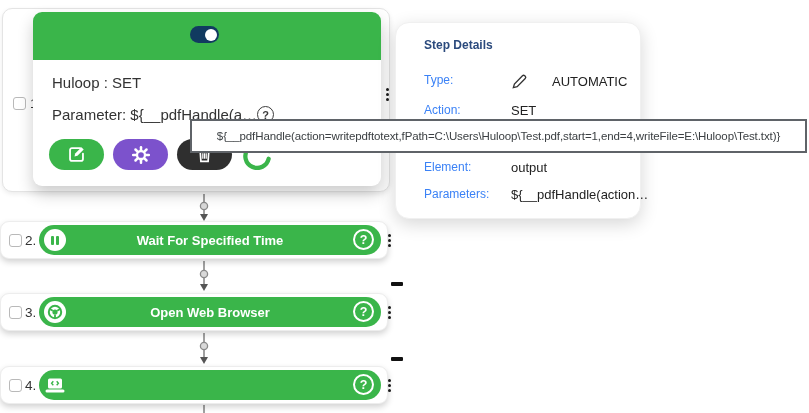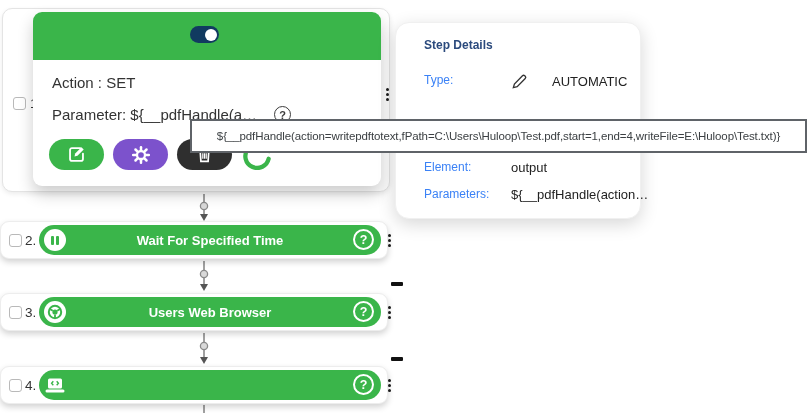--- a/index.html
+++ b/index.html
@@ -15,21 +15,21 @@
                  background:#fff; z-index:4;
                  box-shadow:0 8px 16px rgba(0,0,0,.20); }
   .card1-header { position:absolute; left:0; top:0; width:100%; height:48px;
                   background:#3ab54a; border-radius:9px 9px 0 0; }
   .toggle { position:absolute; left:157px; top:14px; width:29px; height:17px;
             background:#113a60; border-radius:9px; cursor:pointer; }
   .toggle-knob { position:absolute; right:2.5px; top:2.5px; width:12px; height:12px;
                  background:#fff; border-radius:50%; }
   .card1-line1 { position:absolute; left:19px; top:62px; font-size:15px; color:#333; }
   .card1-line2 { position:absolute; left:19px; top:94px; font-size:15px; color:#333;
-                 display:flex; align-items:flex-start; gap:17px; }
+                 display:flex; align-items:flex-start; gap:0; }
   .qmark-dark { display:inline-flex; align-items:center; justify-content:center;
                 width:17px; height:17px; border:1.6px solid #3c3c3c; border-radius:50%;
                 font-size:11px; font-weight:bold; color:#3c3c3c; cursor:pointer; }
   .btn-row { position:absolute; left:16px; top:127px; display:flex; align-items:center; gap:9px; }
   .pill { width:55px; height:31px; border:none; border-radius:16px; cursor:pointer;
           display:flex; align-items:center; justify-content:center; }
   .green-btn { background:#3ab54a; }
   .purple-btn { background:#7c52cc; }
   .dark-btn { background:#2f2f2f; }
   .redo-wrap { width:30px; height:30px; cursor:pointer; }
@@ -94,21 +94,21 @@
   <span class="checkbox abs card1-check"></span>
   <span class="stepnum card1-num">1.</span>
 </div>
 
 <div class="abs card1-inner">
   <div class="card1-header">
     <div class="toggle">
       <div class="toggle-knob"></div>
     </div>
   </div>
-  <div class="card1-line1">Action : SET</div>
+  <div class="card1-line1">Huloop : SET</div>
   <div class="card1-line2">
     <span>Parameter: ${__pdfHandle(a…</span>
     <span class="qmark-dark">?</span>
   </div>
   <div class="btn-row">
     <button class="pill green-btn">
       <svg width="19" height="19" viewBox="0 0 20 20">
         <path d="M14 3.2 H5.2 a2 2 0 0 0 -2 2 v9.6 a2 2 0 0 0 2 2 h9.6 a2 2 0 0 0 2 -2 V9" fill="none" stroke="#fff" stroke-width="1.9" stroke-linecap="round"></path>
         <path d="M15.2 2.4 l2.4 2.4 L11 11.4 l-3.1 .7 .7 -3.1 z" fill="#fff"></path>
       </svg>
@@ -200,21 +200,21 @@
       <svg width="16" height="16" viewBox="0 0 16 16">
         <circle cx="8" cy="8" r="6.2" fill="none" stroke="#3ab54a" stroke-width="2"></circle>
         <circle cx="8" cy="8" r="2.6" fill="#3ab54a"></circle>
         <g stroke="#3ab54a" stroke-width="1.8">
           <line x1="8" y1="10.6" x2="8" y2="14"></line>
           <line x1="5.8" y1="6.7" x2="2.7" y2="4.9"></line>
           <line x1="10.2" y1="6.7" x2="13.3" y2="4.9"></line>
         </g>
       </svg>
     </span>
-    <span class="bar-label">Users Web Browser</span>
+    <span class="bar-label">Open Web Browser</span>
     <span class="bar-help">?</span>
   </div>
   <div class="dots row-dots">
       <i></i>
       <i></i>
       <i></i>
     </div>
 </div>
 
 <div class="abs step-row" style="top:366px;">
@@ -244,20 +244,24 @@
   <div class="panel-title">Step Details</div>
   <div class="prow" style="top:50px;">
     <span class="plabel">Type:</span>
     <span class="pval">
       <svg width="17" height="17" viewBox="0 0 16 16">
         <path d="M2.2 13.8 l1 -3.4 L10.8 2.6 a1.5 1.5 0 0 1 2.1 0 l.5 .5 a1.5 1.5 0 0 1 0 2.1 L5.8 12.8 z" fill="none" stroke="#333" stroke-width="1.25"></path>
       </svg>
       <span>AUTOMATIC</span>
     </span>
   </div>
+  <div class="prow" style="top:80px;">
+    <span class="plabel">Action:</span>
+    <span class="pval">SET</span>
+  </div>
   <div class="prow" style="top:164px;">
     <span class="plabel">Parameters:</span>
     <span class="pval">${__pdfHandle(action…</span>
   </div>
   <div class="prow" style="top:137px;">
     <span class="plabel">Element:</span>
     <span class="pval">output</span>
   </div>
 </div>
 

